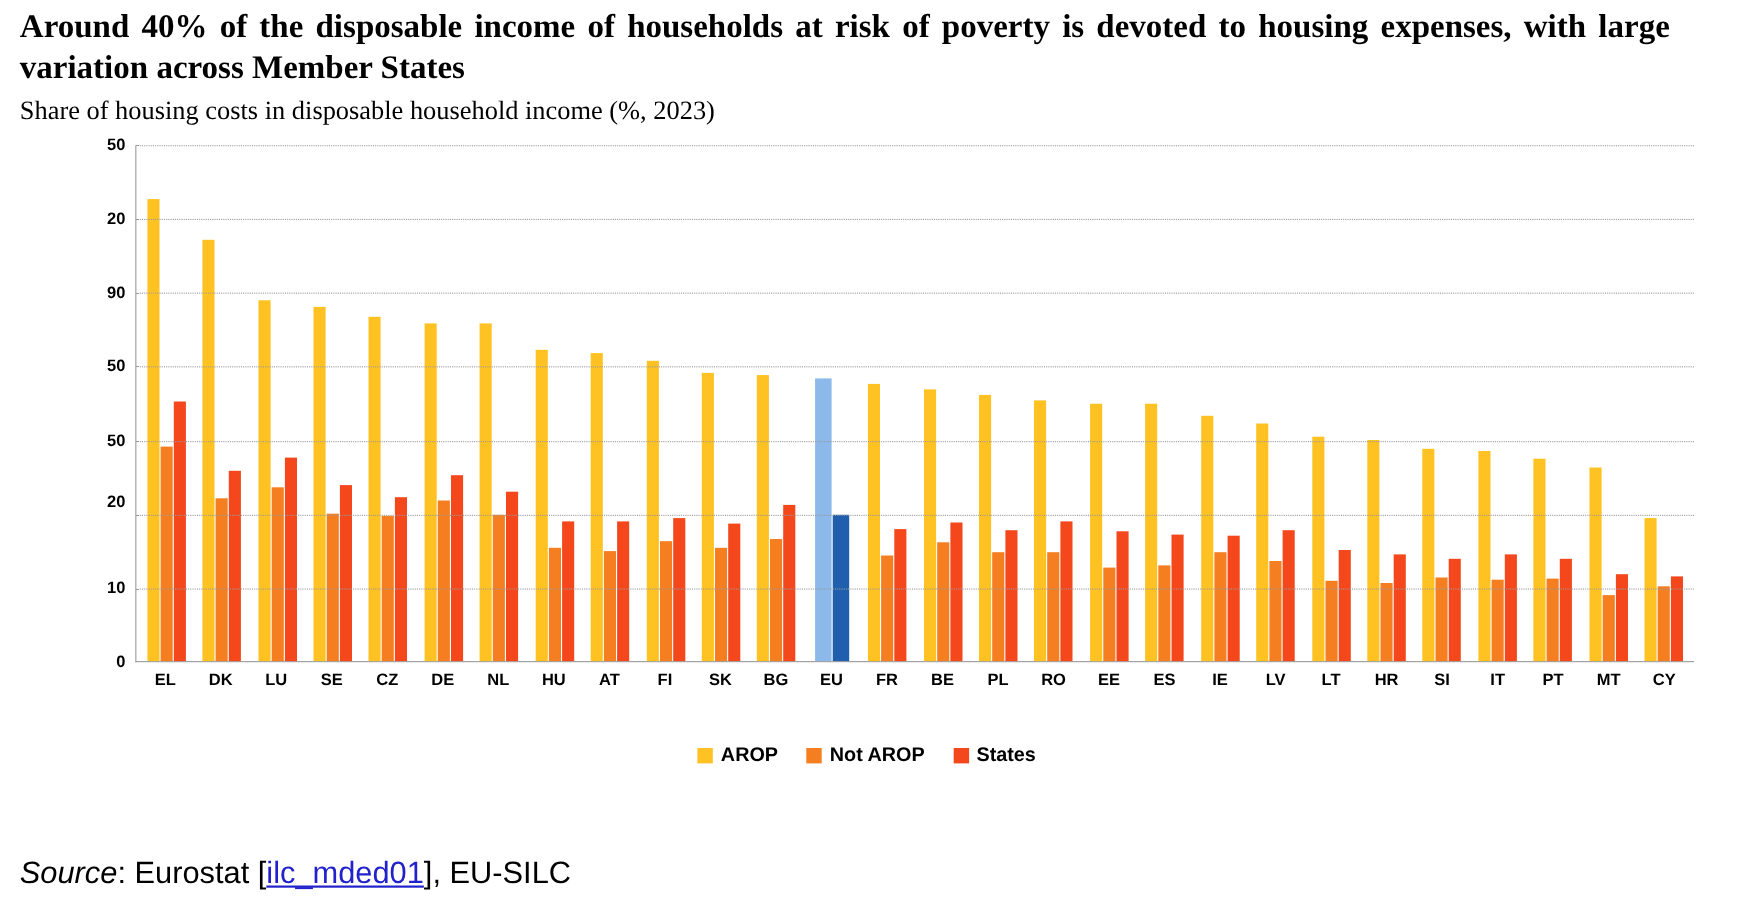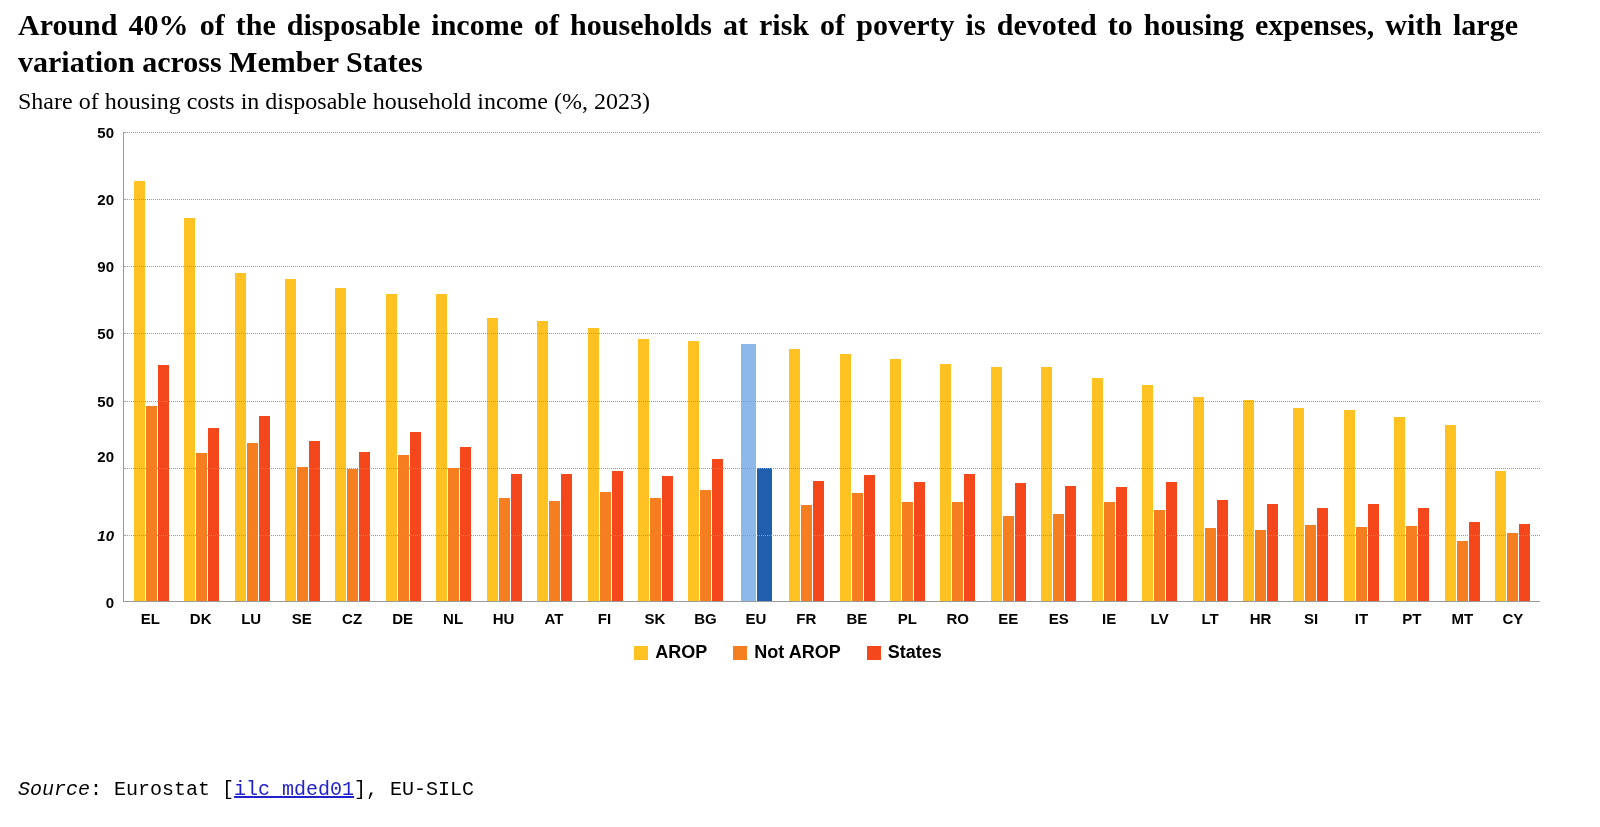--- a/index.html
+++ b/index.html
@@ -137,32 +137,33 @@
     gap: 26px;
   }
   .legend-item {
     display: flex;
     align-items: center;
     gap: 7px;
     font-family: "Liberation Sans", sans-serif;
     font-size: 18px;
     font-weight: bold;
     color: #000;
+    margin-top: 34px;
   }
   .swatch {
     width: 14px;
     height: 14px;
     display: inline-block;
   }
   .source {
     position: absolute;
     left: 18px;
     top: 778px;
-    font-family: Liberation Mono, monospace;
-    font-size: 20px;
+    font-family: Liberation Sans, sans-serif;
+    font-size: 28px;
     color: #000;
   }
   .source i { font-style: italic; }
   .source a {
     color: #2222cc;
     text-decoration: underline;
   }
 </style>
 </head>
 <body>
@@ -311,21 +312,21 @@
               <div class="bar total" style="height: 79.2286px;"></div>
             </div>
             <div class="group">
               <div class="bar arop" style="height: 129.586px;"></div>
               <div class="bar notarop" style="height: 67.8143px;"></div>
               <div class="bar total" style="height: 76.5429px;"></div>
             </div>
           </div>
       <div class="ytick-label" style="top: 470px;">0</div>
           <div class="gridline" style="top: 402.857px;"></div>
-          <div class="ytick-label" style="top: 402.857px; font-style: italic;">10</div>
+          <div class="ytick-label" style="top: 402.857px;">10</div>
           <div class="gridline" style="top: 335.714px;"></div>
           <div class="ytick-label" style="top: 324px;">20</div>
           <div class="gridline" style="top: 268.571px;"></div>
           <div class="ytick-label" style="top: 268.571px;">50</div>
           <div class="gridline" style="top: 201.429px;"></div>
           <div class="ytick-label" style="top: 201.429px;">50</div>
           <div class="gridline" style="top: 134.286px;"></div>
           <div class="ytick-label" style="top: 134.286px;">90</div>
           <div class="gridline" style="top: 67.1429px;"></div>
           <div class="ytick-label" style="top: 67.1429px;">20</div>

